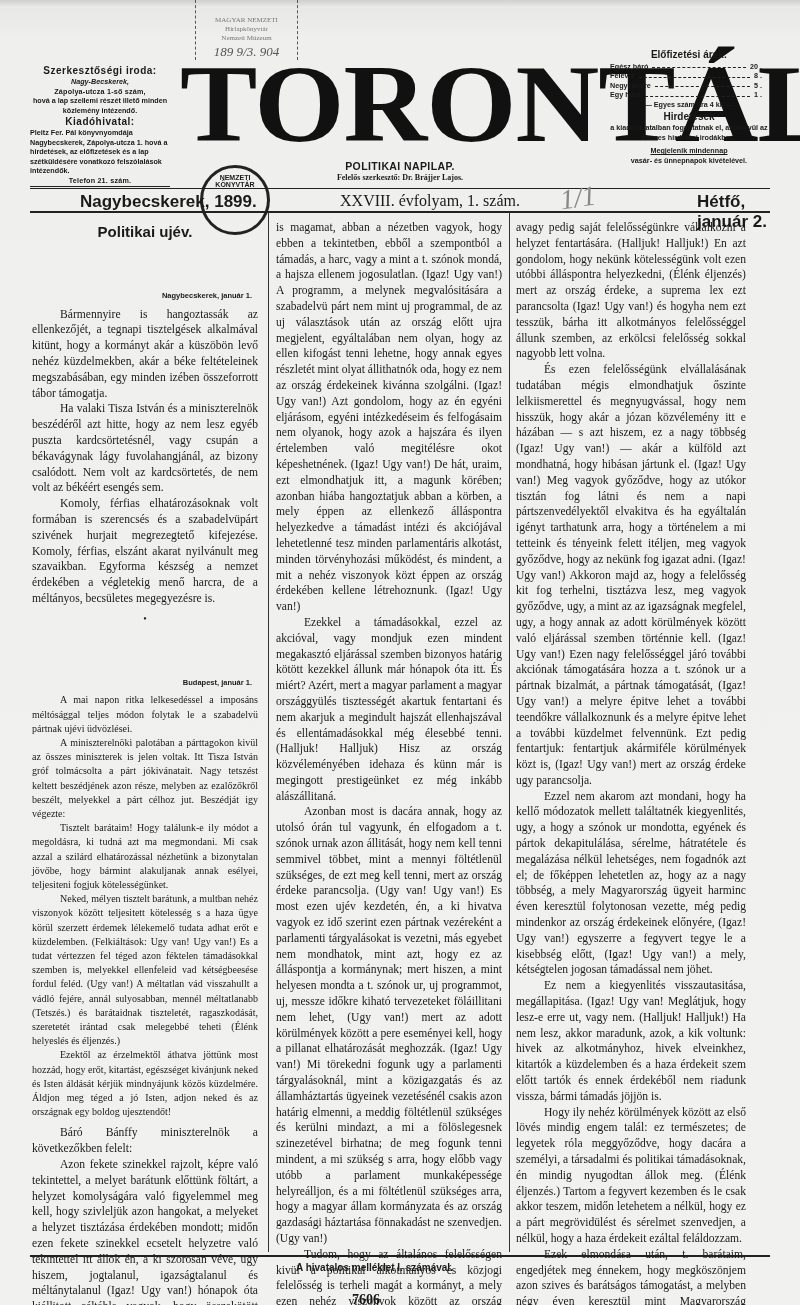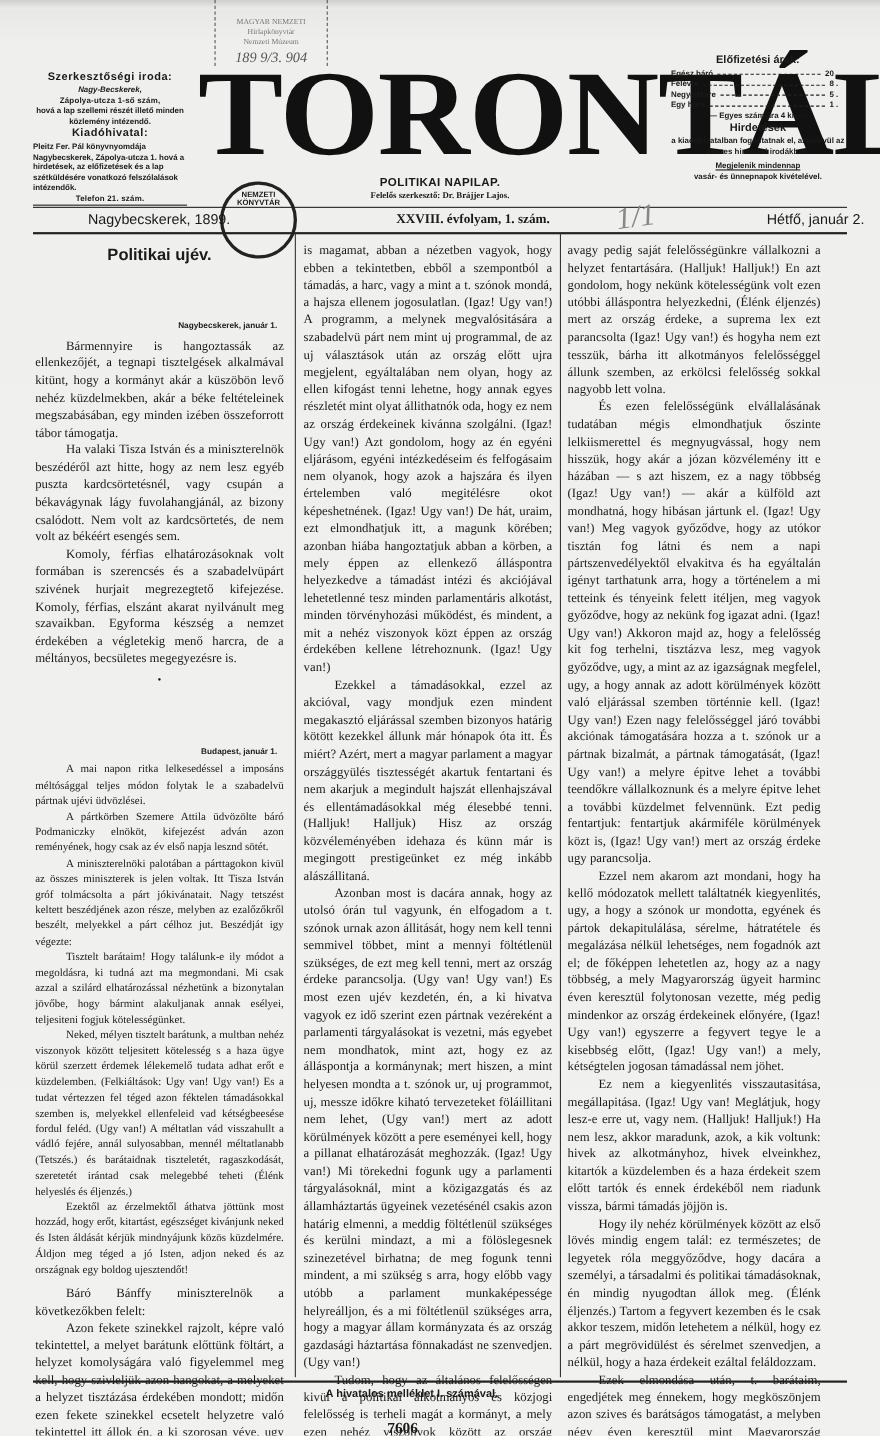--- a/index.html
+++ b/index.html
@@ -20,22 +20,22 @@
   .rbox .hd{font-size:10px;margin:2px 0;}
   .rbox .ul{text-decoration:underline;}
   
   .stamp{position:absolute;left:195px;top:0;width:103px;height:60px;border-left:1px dashed #555;border-right:1px dashed #555;font-family:"Liberation Serif",serif;font-size:7px;color:#777;text-align:center;line-height:9px;padding-top:16px;box-sizing:border-box;}
   .stamp .num{font-size:13px;color:#555;font-style:italic;margin-top:4px;}
   .title{position:absolute;left:180px;top:52px;width:425px;text-align:center;font-family:"Liberation Serif","DejaVu Serif",serif;font-size:116px;line-height:110px;letter-spacing:-1px;font-weight:bold;color:#111;transform:scaleY(0.95);transform-origin:top;}
   .subtitle{position:absolute;left:250px;top:160px;width:300px;text-align:center;font-family:"Liberation Sans",sans-serif;font-weight:bold;font-size:10.5px;letter-spacing:.4px;}
   .editor{position:absolute;left:250px;top:173px;width:300px;text-align:center;font-family:"Liberation Serif",serif;font-weight:bold;font-size:8px;}
   .circstamp{position:absolute;left:200px;top:165px;width:70px;height:70px;border:3px solid #222;border-radius:50%;font-family:"Liberation Sans",sans-serif;font-size:7px;font-weight:bold;text-align:center;box-sizing:border-box;padding-top:6px;}
   .hrule{position:absolute;height:0;border-top:1.5px solid #222;}
-  .dateline{position:absolute;top:192px;font-family:"Liberation Sans",sans-serif;font-weight:normal;font-size:13px;padding-left:42px;}
-  .issue{position:absolute;top:192px;left:330px;width:200px;text-align:center;font-family:"Liberation Serif",serif;font-weight:bold;font-size:12px;}
+  .dateline{position:absolute;top:192px;font-family:"Liberation Sans",sans-serif;font-weight:bold;font-size:17px;padding-left:42px;}
+  .issue{position:absolute;top:192px;left:330px;width:200px;text-align:center;font-family:"Liberation Serif",serif;font-weight:normal;font-size:16px;}
   .scribble{position:absolute;left:560px;top:182px;font-family:"Liberation Serif",serif;font-size:28px;color:#888;font-style:italic;transform:rotate(-8deg);}
   
   .col{position:absolute;top:220px;font-family:"Liberation Serif","DejaVu Serif",serif;font-size:11.6px;line-height:15.8px;text-align:justify;hyphens:manual;}
   .col p{margin:0;text-indent:0;}
   .col p.ind{text-indent:28px;}
   .c1{left:32px;width:226px;}
   .c2{left:276px;width:226px;}
   .c3{left:516px;width:230px;}
   .vline{position:absolute;top:212px;width:0;border-left:1px solid #333;}
   .art-title{text-align:center;font-family:"Liberation Sans",sans-serif;font-size:15px;font-weight:bold;margin:4px 0 8px;}
@@ -112,21 +112,20 @@
   <div class="col c1">
     <div class="art-title">Politikai ujév.</div>
     <div class="place">Nagybecskerek, január 1.</div>
     <p class="ind">Bármennyire is hangoztassák az ellenkezőjét, a tegnapi tisztelgések alkalmával kitünt, hogy a kormányt akár a küszöbön levő nehéz küzdelmekben, akár a béke feltételeinek megszabásában, egy minden izében összeforrott tábor támogatja.</p>
     <p class="ind">Ha valaki Tisza István és a miniszterelnök beszédéről azt hitte, hogy az nem lesz egyéb puszta kardcsörtetésnél, vagy csupán a békavágynak lágy fuvolahangjánál, az bizony csalódott. Nem volt az kardcsörtetés, de nem volt az békéért esengés sem.</p>
     <p class="ind">Komoly, férfias elhatározásoknak volt formában is szerencsés és a szabadelvüpárt szivének hurjait megrezegtető kifejezése. Komoly, férfias, elszánt akarat nyilvánult meg szavaikban. Egyforma készség a nemzet érdekében a végletekig menő harcra, de a méltányos, becsületes megegyezésre is.</p>
     <div class="bullet">•</div>
     <div class="place">Budapest, január 1.</div>
     <div class="small">
       <p class="ind">A mai napon ritka lelkesedéssel a imposáns méltósággal teljes módon folytak le a szabadelvü pártnak ujévi üdvözlései.</p>
-      <p class="ind">A pártkörben Szemere Attila üdvözölte báró Podmaniczky elnököt, kifejezést adván azon reményének, hogy csak az év első napja lesznd sötét.</p>
       <p class="ind">A miniszterelnöki palotában a párttagokon kivül az összes miniszterek is jelen voltak. Itt Tisza István gróf tolmácsolta a párt jókivánatait. Nagy tetszést keltett beszédjének azon része, melyben az ezalőzőkről beszélt, melyekkel a párt célhoz jut. Beszédját igy végezte:</p>
       <p class="ind">Tisztelt barátaim! Hogy találunk-e ily módot a megoldásra, ki tudná azt ma megmondani. Mi csak azzal a szilárd elhatározással nézhetünk a bizonytalan jövőbe, hogy bármint alakuljanak annak esélyei, teljesiteni fogjuk kötelességünket.</p>
       <p class="ind">Neked, mélyen tisztelt barátunk, a multban nehéz viszonyok között teljesitett kötelesség s a haza ügye körül szerzett érdemek lélekemelő tudata adhat erőt e küzdelemben. (Felkiáltások: Ugy van! Ugy van!) Es a tudat vértezzen fel téged azon féktelen támadásokkal szemben is, melyekkel ellenfeleid vad kétségbeesése fordul feléd. (Ugy van!) A méltatlan vád visszahullt a vádló fejére, annál sulyosabban, mennél méltatlanabb (Tetszés.) és barátaidnak tiszteletét, ragaszkodását, szeretetét irántad csak melegebbé teheti (Élénk helyeslés és éljenzés.)</p>
       <p class="ind">Ezektől az érzelmektől áthatva jöttünk most hozzád, hogy erőt, kitartást, egészséget kivánjunk neked és Isten áldását kérjük mindnyájunk közös küzdelmére. Áldjon meg téged a jó Isten, adjon neked és az országnak egy boldog ujesztendőt!</p>
     </div>
     <p class="ind" style="margin-top:6px">Báró Bánffy miniszterelnök a következőkben felelt:</p>
     <p class="ind">Azon fekete szinekkel rajzolt, képre való tekintettel, a melyet barátunk előttünk föltárt, a helyzet komolyságára való figyelemmel meg kell, hogy szivleljük azon hangokat, a melyeket a helyzet tisztázása érdekében mondott; midőn ezen fekete szinekkel ecsetelt helyzetre való tekintettel itt állok én, a ki szorosan véve, ugy hiszem, jogtalanul, igazságtalanul és méltánytalanul (Igaz! Ugy van!) hónapok óta kiállitott céltábla vagyok, hogy összekötött kezekkel türjem a sértéseket, a támadást és a jogosulatlan vádakat: kétszeresen kell, hogy gondolkozóban legyek, sokkal inkább, mint ti, hogy vajjon e helyzet előidézésében az én szubjektiv botlásaim, tévedéseim és hibáim mennyiben játszanak szerepet? (Halljuk! Halljuk!) De akármilyen mélyen vizsgálom</p>
   </div>
 
   <div class="vline" style="left:268px;height:1040px;"></div>

